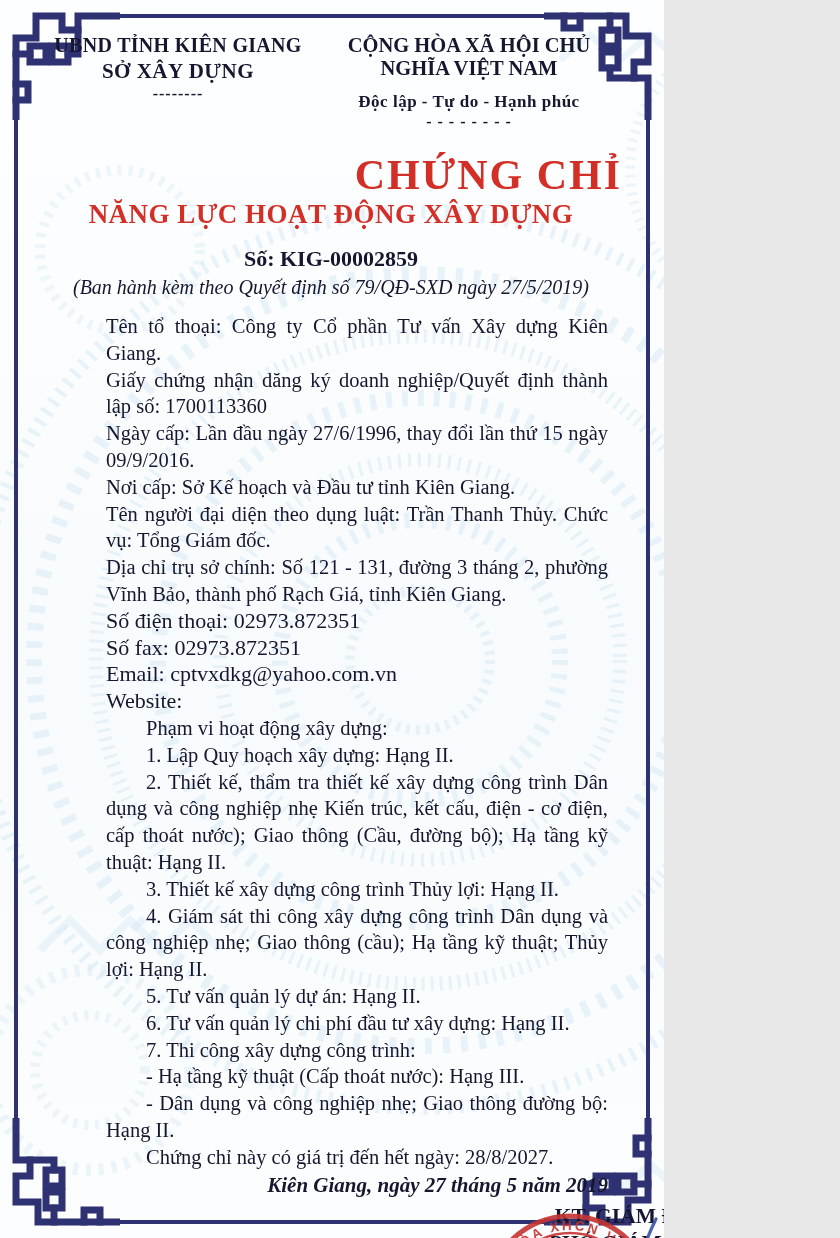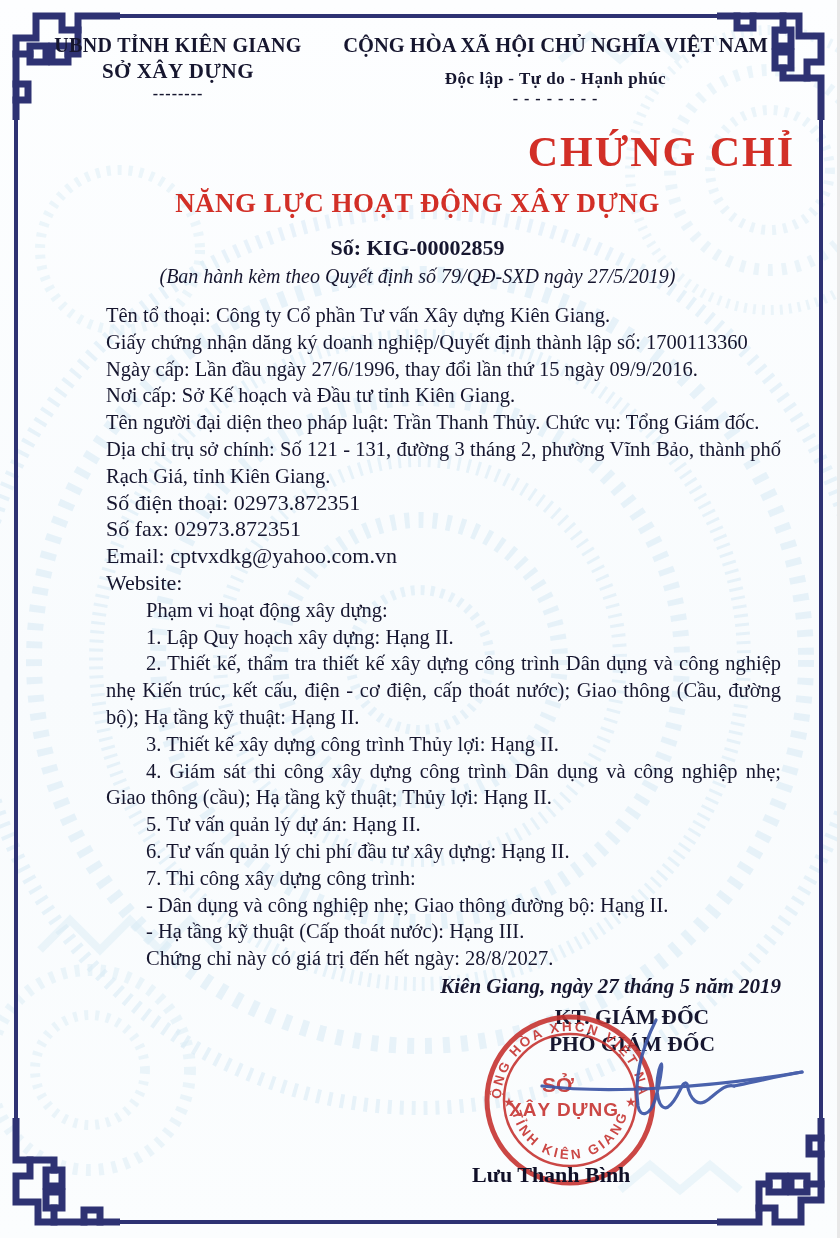--- a/index.html
+++ b/index.html
@@ -1,17 +1,17 @@
 <!DOCTYPE html>
 <html><head>
 <meta charset="utf-8">
 <style>
   html,body{margin:0;padding:0;background:#e8e8e8;}
   .page{
-    position:relative;width:837px;height:1238px;overflow:hidden;
+    position:relative;width:664px;height:1238px;overflow:hidden;
     background:linear-gradient(180deg,#fdfeff 0%,#f8fbfd 55%,#fbfdfe 100%);
     font-family:"Liberation Serif","DejaVu Serif",serif;
     color:#16162f;
   }
   .watermark{position:absolute;inset:0;z-index:0;pointer-events:none;}
   
   .edge{position:absolute;background:#2e3273;z-index:1;}
   .edge-top{top:14px;left:118px;right:118px;height:4px;}
   .edge-bottom{bottom:14px;left:118px;right:118px;height:4px;}
   .edge-left{left:14px;top:118px;bottom:118px;width:4px;}
@@ -29,21 +29,21 @@
   .hdr-l1{font-size:20px;font-weight:bold;letter-spacing:.3px;}
   .hdr-l2{font-size:21px;font-weight:bold;margin-top:2px;letter-spacing:.5px;}
   .hdr-rule{font-size:16px;font-weight:bold;letter-spacing:1px;margin-top:1px;}
   .hdr-r1{font-size:20.5px;font-weight:bold;}
   .hdr-r2{font-size:17px;font-weight:bold;margin-top:12px;letter-spacing:.5px;}
   .title{
     text-align:right;margin-top:20px;font-size:42px;font-weight:bold;
     color:#d22f27;letter-spacing:2px;
   }
   .subtitle{
-    text-align:center;margin-top:12px;font-size:27px;font-weight:bold;
+    text-align:center;margin-top:0;font-size:27px;font-weight:bold;
     color:#d22f27;letter-spacing:.5px;
   }
   .cert-no{text-align:center;margin-top:16px;font-size:22px;font-weight:bold;}
   .cert-note{text-align:center;margin-top:4px;font-size:20px;font-style:italic;}
   .bodytxt{margin:14px 14px 0 66px;font-size:20.5px;line-height:26.8px;}
   .bodytxt p{margin:0;text-align:justify;}
   .contact{display:flex;margin:0 14px 0 66px;font-size:22px;line-height:26.8px;flex-direction:column;}
   .contact .c-left{width:478px;}
   .contact .c-right{flex:1;}
   .scope{margin:0 14px 0 66px;font-size:20.5px;line-height:26.8px;}
@@ -149,21 +149,21 @@
     <div class="subtitle">NĂNG LỰC HOẠT ĐỘNG XÂY DỰNG</div>
 
     <div class="cert-no">Số: KIG-00002859</div>
     <div class="cert-note">(Ban hành kèm theo Quyết định số 79/QĐ-SXD ngày 27/5/2019)</div>
 
     <div class="bodytxt">
       <p>Tên tổ thoại: Công ty Cổ phần Tư vấn Xây dựng Kiên Giang.</p>
       <p>Giấy chứng nhận dăng ký doanh nghiệp/Quyết định thành lập số: 1700113360</p>
       <p>Ngày cấp: Lần đầu ngày 27/6/1996, thay đổi lần thứ 15 ngày 09/9/2016.</p>
       <p>Nơi cấp: Sở Kế hoạch và Đầu tư tỉnh Kiên Giang.</p>
-      <p>Tên người đại diện theo pháp luật: Trần Thanh Thủy. Chức vụ: Tổng Giám đốc.</p>
+      <p>Tên người đại diện theo dụng luật: Trần Thanh Thủy. Chức vụ: Tổng Giám đốc.</p>
       <p>Dịa chỉ trụ sở chính: Số 121 - 131, đường 3 tháng 2, phường Vĩnh Bảo, thành phố Rạch Giá, tỉnh Kiên Giang.</p>
     </div>
 
     <div class="contact">
       <div class="c-left">Số điện thoại: 02973.872351</div>
       <div class="c-right">Số fax: 02973.872351</div>
     </div>
     <div class="contact">
       <div class="c-left">Email: cptvxdkg@yahoo.com.vn</div>
       <div class="c-right">Website:</div>
@@ -171,22 +171,22 @@
 
     <div class="scope">
       <p>Phạm vi hoạt động xây dựng:</p>
       <p>1. Lập Quy hoạch xây dựng: Hạng II.</p>
       <p>2. Thiết kế, thẩm tra thiết kế xây dựng công trình Dân dụng và công nghiệp nhẹ Kiến trúc, kết cấu, điện - cơ điện, cấp thoát nước); Giao thông (Cầu, đường bộ); Hạ tầng kỹ thuật: Hạng II.</p>
       <p>3. Thiết kế xây dựng công trình Thủy lợi: Hạng II.</p>
       <p>4. Giám sát thi công xây dựng công trình Dân dụng và công nghiệp nhẹ; Giao thông (cầu); Hạ tầng kỹ thuật; Thủy lợi: Hạng II.</p>
       <p>5. Tư vấn quản lý dự án: Hạng II.</p>
       <p>6. Tư vấn quản lý chi phí đầu tư xây dựng: Hạng II.</p>
       <p>7. Thi công xây dựng công trình:</p>
+      <p>- Hạ tầng kỹ thuật (Cấp thoát nước): Hạng III.</p>
       <p>- Dân dụng và công nghiệp nhẹ; Giao thông đường bộ: Hạng II.</p>
-      <p>- Hạ tầng kỹ thuật (Cấp thoát nước): Hạng III.</p>
       <p>Chứng chỉ này có giá trị đến hết ngày: 28/8/2027.</p>
     </div>
 
     <div class="sign-area">
       <div class="place-date">Kiên Giang, ngày 27 tháng 5 năm 2019</div>
       <div class="sign-t1">KT. GIÁM ĐỐC</div>
       <div class="sign-t2">PHÓ GIÁM ĐỐC</div>
 
       <svg class="seal-svg" width="176" height="176" viewBox="0 0 176 176">
         <defs>

